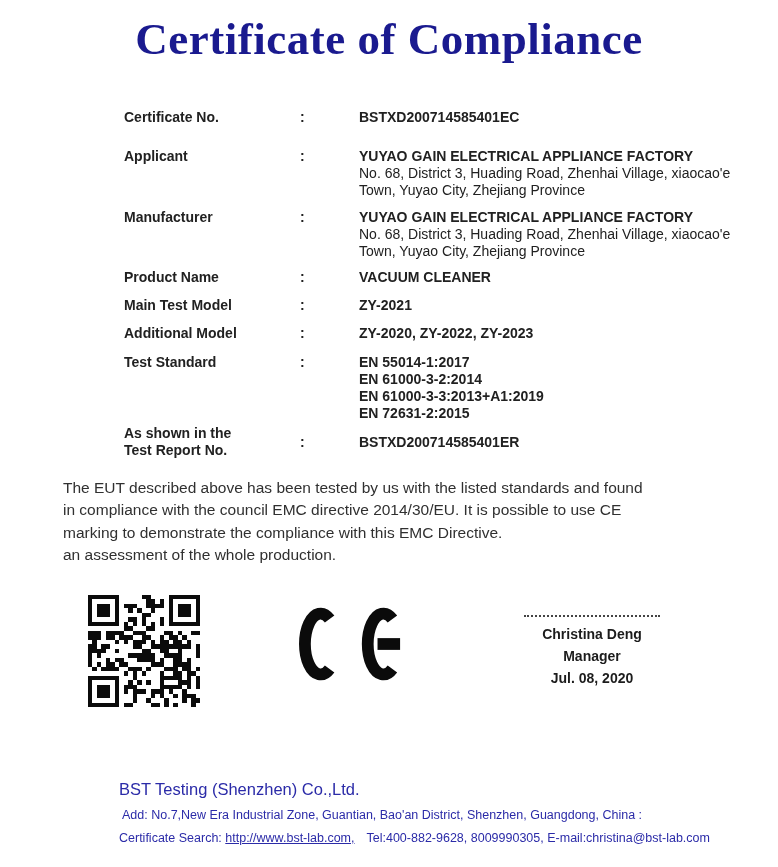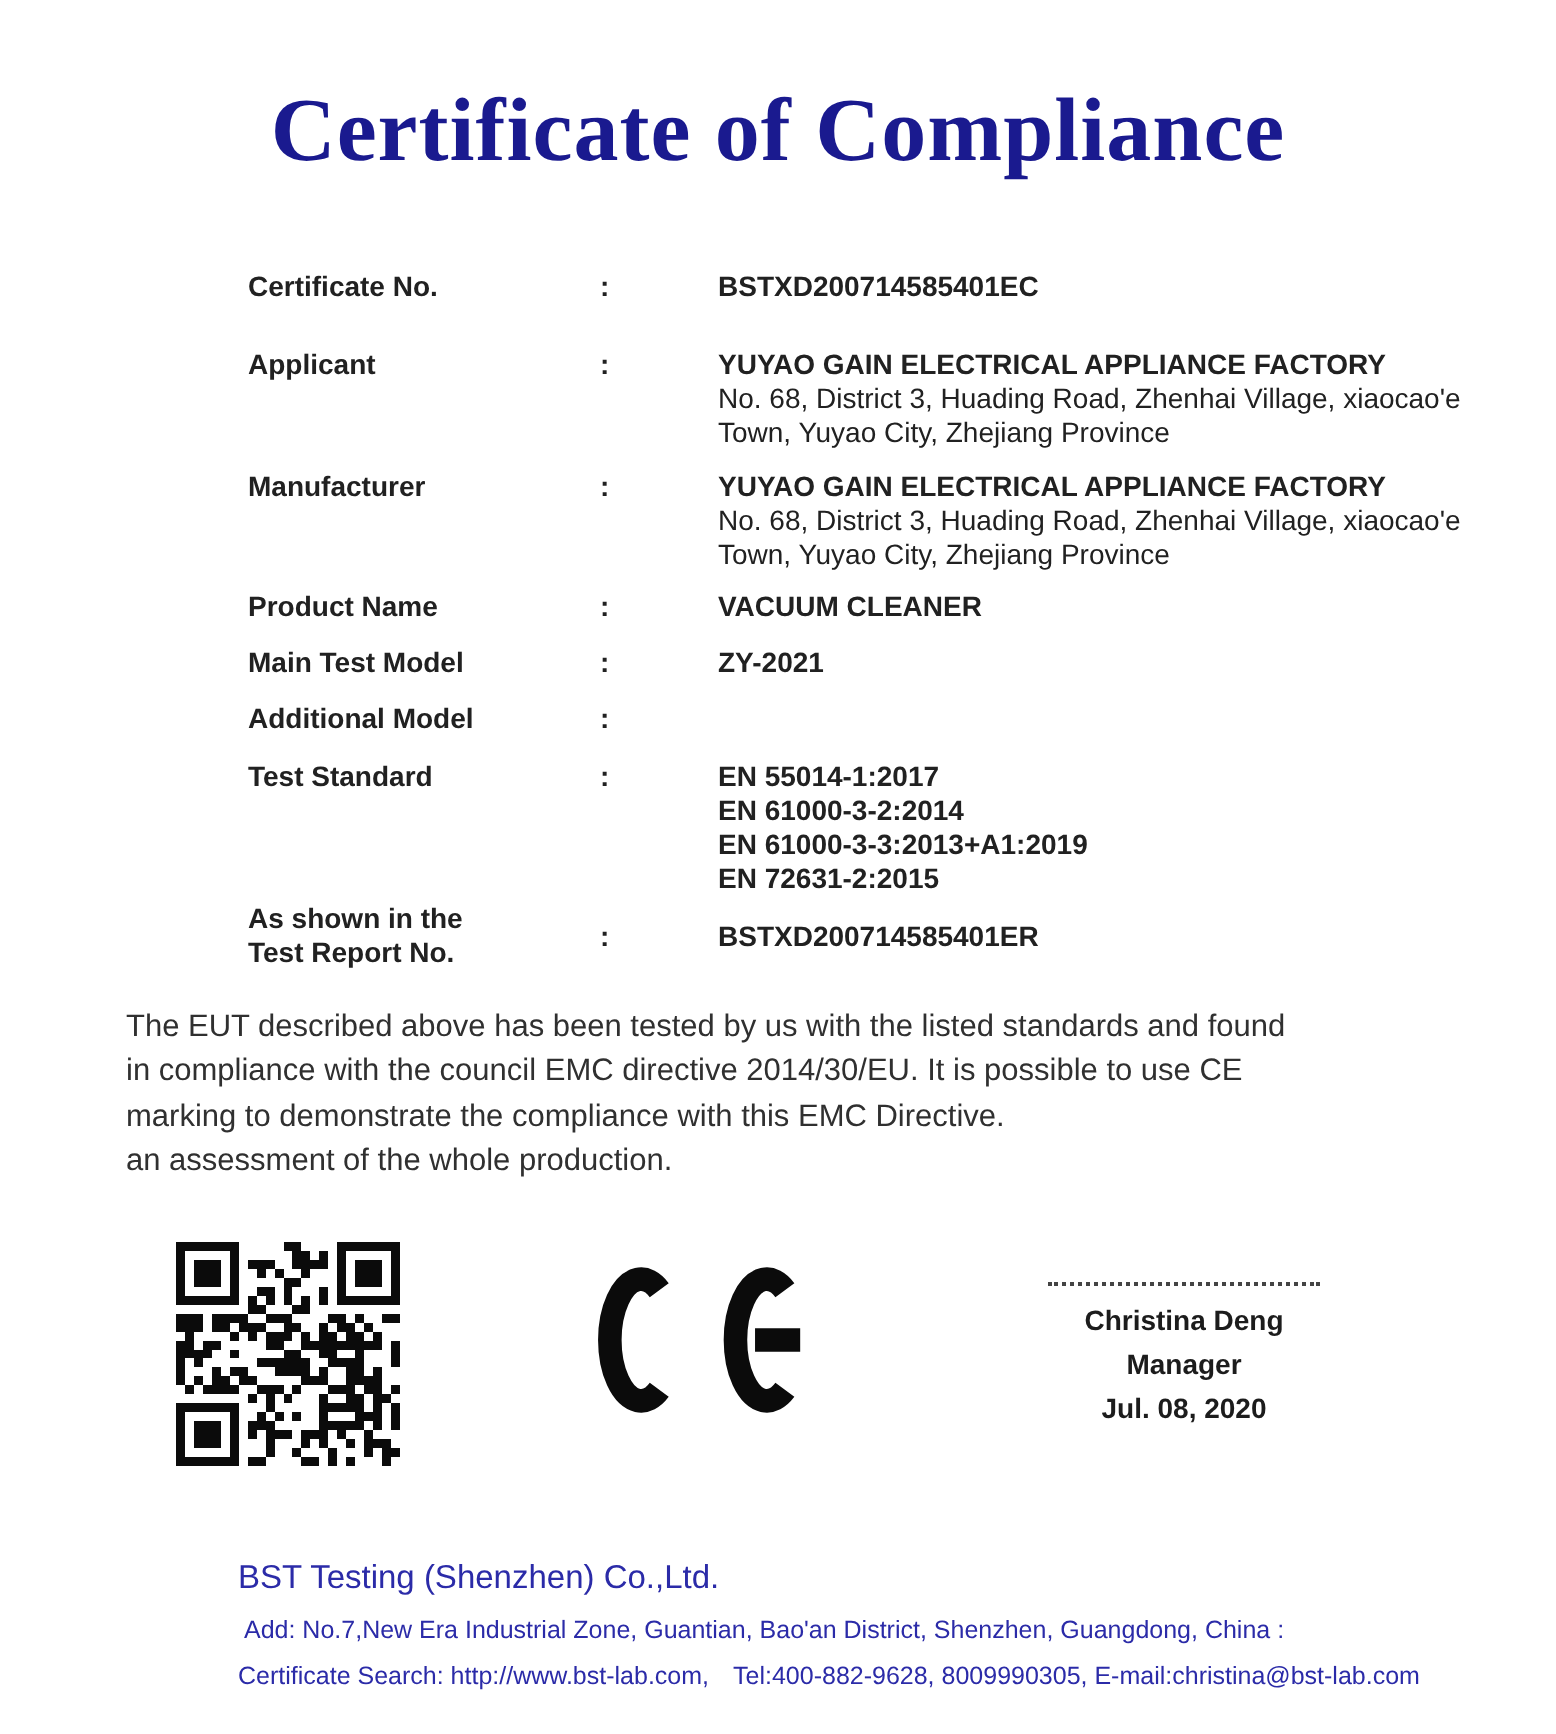--- a/index.html
+++ b/index.html
@@ -6,21 +6,21 @@
   html,body { background:#ffffff; }
   .page {
     position:relative;
     width:778px; height:867px;
     background:#ffffff;
     font-family:"Liberation Sans", sans-serif;
     color:#212121;
     overflow:hidden;
   }
   .title {
-    padding-top:39px;
+    padding-top:13px;
     text-align:center;
     font-family:"Liberation Serif", serif;
     font-weight:bold;
     font-size:45px;
     line-height:52px;
     color:#1A1A8F;
     letter-spacing:0.5px;
   }
   .details { margin:44px 0 0 124px; font-size:14px; line-height:17px; }
   .d-row { display:flex; align-items:flex-start;gap:43px; }
@@ -52,21 +52,21 @@
   .sig-line {
     width:136px; margin:0 auto 6px auto;
     border-top:2px dotted #444;
     height:0;
   }
   .sig-text { font-size:14px; font-weight:bold; line-height:22px; color:#1c1c1c; }
   .footer { position:absolute; left:0; top:779px; width:778px; color:#2B2BA8;padding-left:34px; }
   .f-company { margin-left:85px; font-size:16.5px; line-height:20px; }
   .f-address { margin-left:88px; margin-top:9px; font-size:12.5px; line-height:15px; }
   .f-search  { margin-left:85px; margin-top:8px; font-size:12.5px; line-height:15px; }
-  .f-url { color:#2B2BA8; cursor:pointer; }
+  .f-url { text-decoration:underline; color:#2B2BA8; cursor:pointer; }
   .f-rest { margin-left:12px; }
 </style>
 </head>
 <body>
 
 <div class="page">
 
   <div class="title">Certificate of Compliance</div>
 
   <div class="details">
@@ -105,20 +105,21 @@
 
     <div class="d-row mb12">
       <div class="d-label">Main Test Model</div>
       <div class="d-colon">:</div>
       <div class="d-value b">ZY-2021</div>
     </div>
 
     <div class="d-row mb10">
       <div class="d-label">Additional Model</div>
       <div class="d-colon">:</div>
+      <div class="d-value b">ZY-2020, ZY-2022, ZY-2023</div>
     </div>
 
     <div class="d-row mb2">
       <div class="d-label">Test Standard</div>
       <div class="d-colon">:</div>
       <div class="d-value b">
         <div>EN 55014-1:2017</div>
         <div>EN 61000-3-2:2014</div>
         <div>EN 61000-3-3:2013+A1:2019</div>
         <div>EN 72631-2:2015</div>

